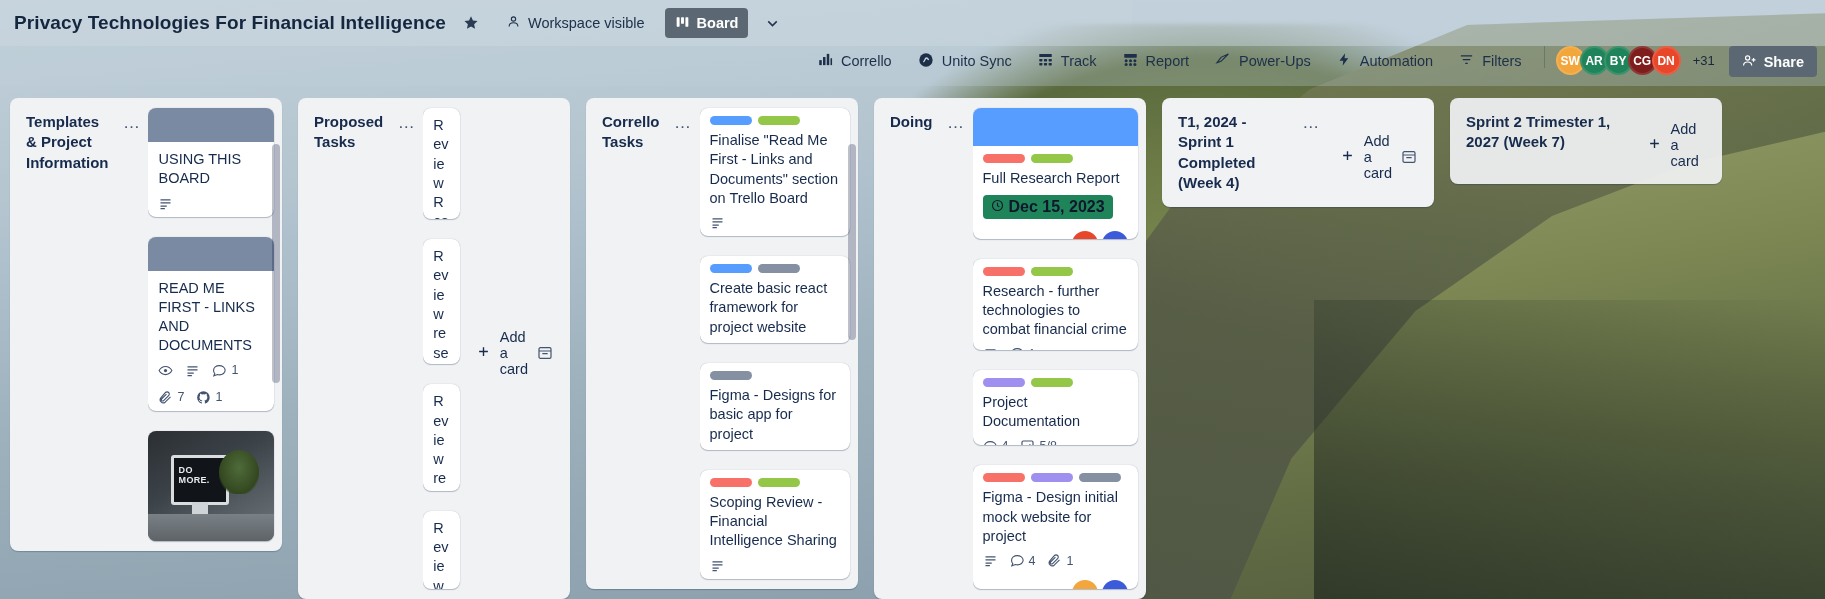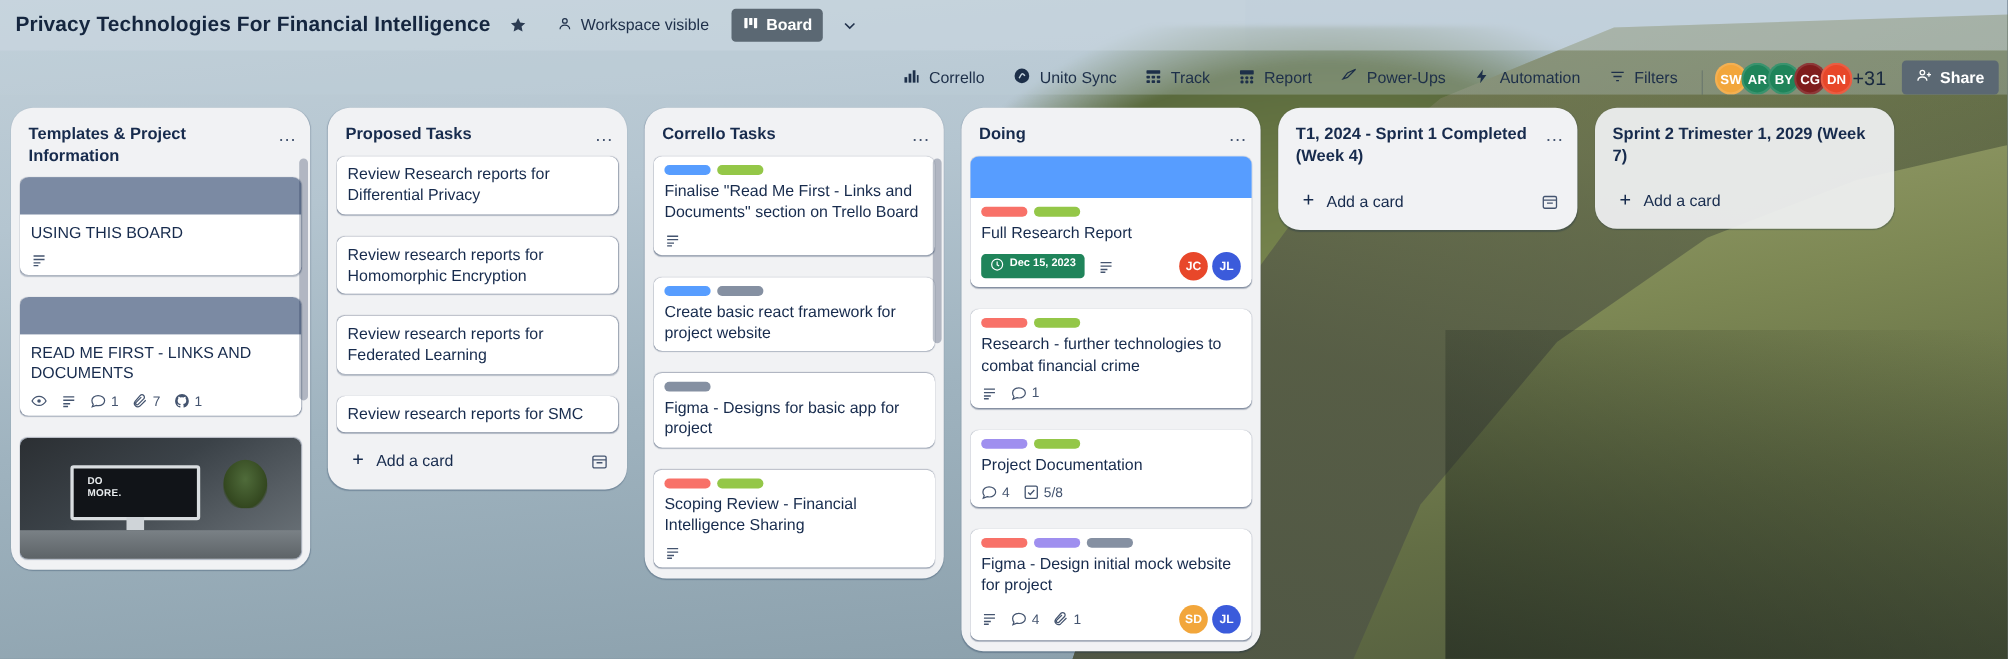--- a/index.html
+++ b/index.html
@@ -73,62 +73,62 @@
     background: #5b6873; color: #fff; font-weight: bold;
   }
   .tb-chevron {
     width: 28px; height: 28px; display:flex; align-items:center; justify-content:center;
     color:#22334d; cursor:pointer; border-radius:4px;
   }
 
   
   .powerbar {
     position: relative; z-index: 5;
-    height: 40px; display: flex; align-items: flex-end; justify-content: flex-end; gap: 4px;
+    height: 40px; display: flex; align-items: flex-start; justify-content: flex-end; gap: 4px;
     padding: 0 8px 0 0;
     background: rgba(193,209,220,0.30);
   }
   .pb-item {
     display: flex; align-items: center; gap: 8px;
     height: 30px; padding: 0 11px; border-radius: 4px;
     font-size: 14.5px; color: #1d2f49; cursor: pointer; white-space: nowrap;
   }
   .pb-sep { width:1px; height:22px; background: rgba(23,43,77,0.25); margin: 0 7px; }
   .avatars { display: flex; align-items: center; }
   .avatar {
     width: 29px; height: 29px; border-radius: 50%;
     display: flex; align-items: center; justify-content: center;
     font-size: 12px; font-weight: bold; color: #fff;
     margin-left: -5px; border: 2px solid rgba(255,255,255,0.12);
     position: relative; cursor: pointer;
   }
   .avatar:first-child { margin-left: 0; }
-  .avatar-more { font-size: 18px; color: #18283f; margin-left: 0; font-weight: 500; }
+  .avatar-more { font-size: 13px; color: #18283f; margin-left: 12px; font-weight: 500; }
   .share-btn {
     display: flex; align-items: center; gap: 7px;
     height: 31px; padding: 0 13px; border-radius: 4px;
     background: #5b6873; color: #fff; font-size: 14.5px; font-weight: bold;
     cursor: pointer; margin-left: 10px;
   }
 
   
   .board {
     position: relative; z-index: 4;
     display: flex; align-items: flex-start; gap: 16px;
     padding: 12px 10px 0 10px;
     height: calc(599px - 86px);
     overflow: hidden;
   }
   .list {
     width: 272px; flex: 0 0 272px;
     background: #f1f2f4;
-    border-radius: 20px;
+    border-radius: 8px;
     padding: 8px 4px 8px 8px;
     max-height: 100%;
-    display: flex; flex-direction: column;
+    display: flex; flex-direction: row;
     box-shadow: 0 1px 1px rgba(9,30,66,0.25);
   }
   .list-header {
     display: flex; align-items: flex-start; justify-content: space-between;
     padding: 4px 4px 4px 4px; gap: 6px;
   }
   .list-title {
     font-size: 15px; font-weight: bold; color: #172b4d; line-height: 1.35;
     padding: 2px 4px; flex: 1; cursor: pointer;
   }
@@ -152,22 +152,22 @@
   .card-body { padding: 8px 10px 6px 10px; }
   .labels { display: flex; gap: 6px; margin-bottom: 6px; flex-wrap: wrap; }
   .label { width: 42px; height: 9px; border-radius: 5px; }
   .card-title {
     font-size: 14.5px; color: #172b4d; line-height: 1.33; word-break: break-word;
   }
   .badges { display: flex; align-items: center; gap: 12px; margin-top: 7px; flex-wrap: wrap; }
   .badge { display: flex; align-items: center; gap: 4px; font-size: 12.5px; color: #44546f; }
   .badge svg { display: block; }
   .due-badge {
-    display: flex; align-items: flex-start; gap: 5px;
-    background: #1f845a; color: #ffffff; font-size: 10px; font-weight: bold;
+    display: flex; align-items: center; gap: 5px;
+    background: #1f845a; color: #0f172a; font-size: 16px; font-weight: bold;
     padding: 3px 8px; border-radius: 4px;
   }
   .badge-right { margin-left: auto; display: flex; align-items: center; gap: 4px; }
   .mini-avatar {
     width: 26px; height: 26px; border-radius: 50%;
     display: flex; align-items: center; justify-content: center;
     font-size: 11px; font-weight: bold; color: #fff;
   }
   .add-card-row {
     display: flex; align-items: center; justify-content: flex-end;
@@ -731,21 +731,21 @@
         <svg width="16" height="16" viewBox="0 0 24 24" fill="none" stroke="currentColor" stroke-width="1.8">
             <rect x="3" y="4" width="18" height="16" rx="2"></rect>
             <path d="M3 9h18M8 13h8"></path>
           </svg>
       </div>
     </div>
   </div>
 
   <div class="list last-list" style="align-self:flex-start">
     <div class="list-header">
-      <div class="list-title">Sprint 2 Trimester 1, 2029 (Week 7)</div>
+      <div class="list-title">Sprint 2 Trimester 1, 2027 (Week 7)</div>
     </div>
     <div class="add-card-row">
       <div class="add-card">
         <span>
           <svg width="15" height="15" viewBox="0 0 24 24" fill="none" stroke="currentColor" stroke-width="2.2">
               <path d="M12 5v14M5 12h14"></path>
             </svg>
         </span>
         <span>Add a card</span>
       </div>

